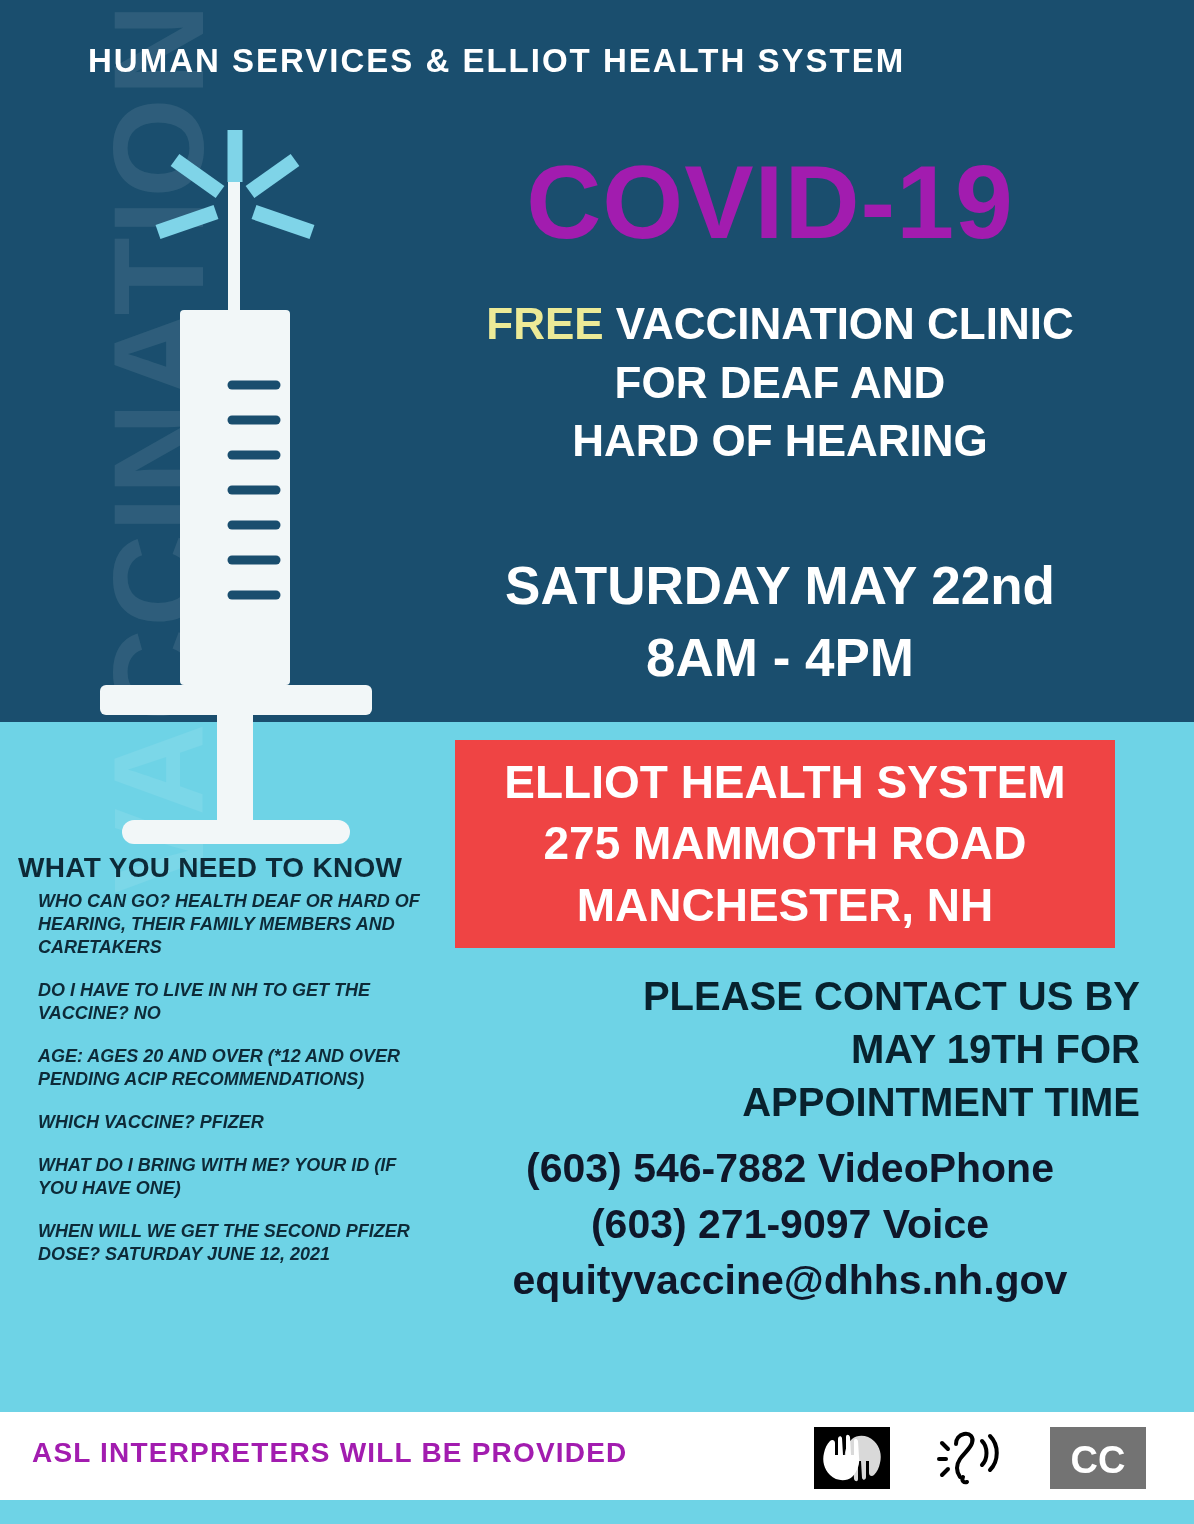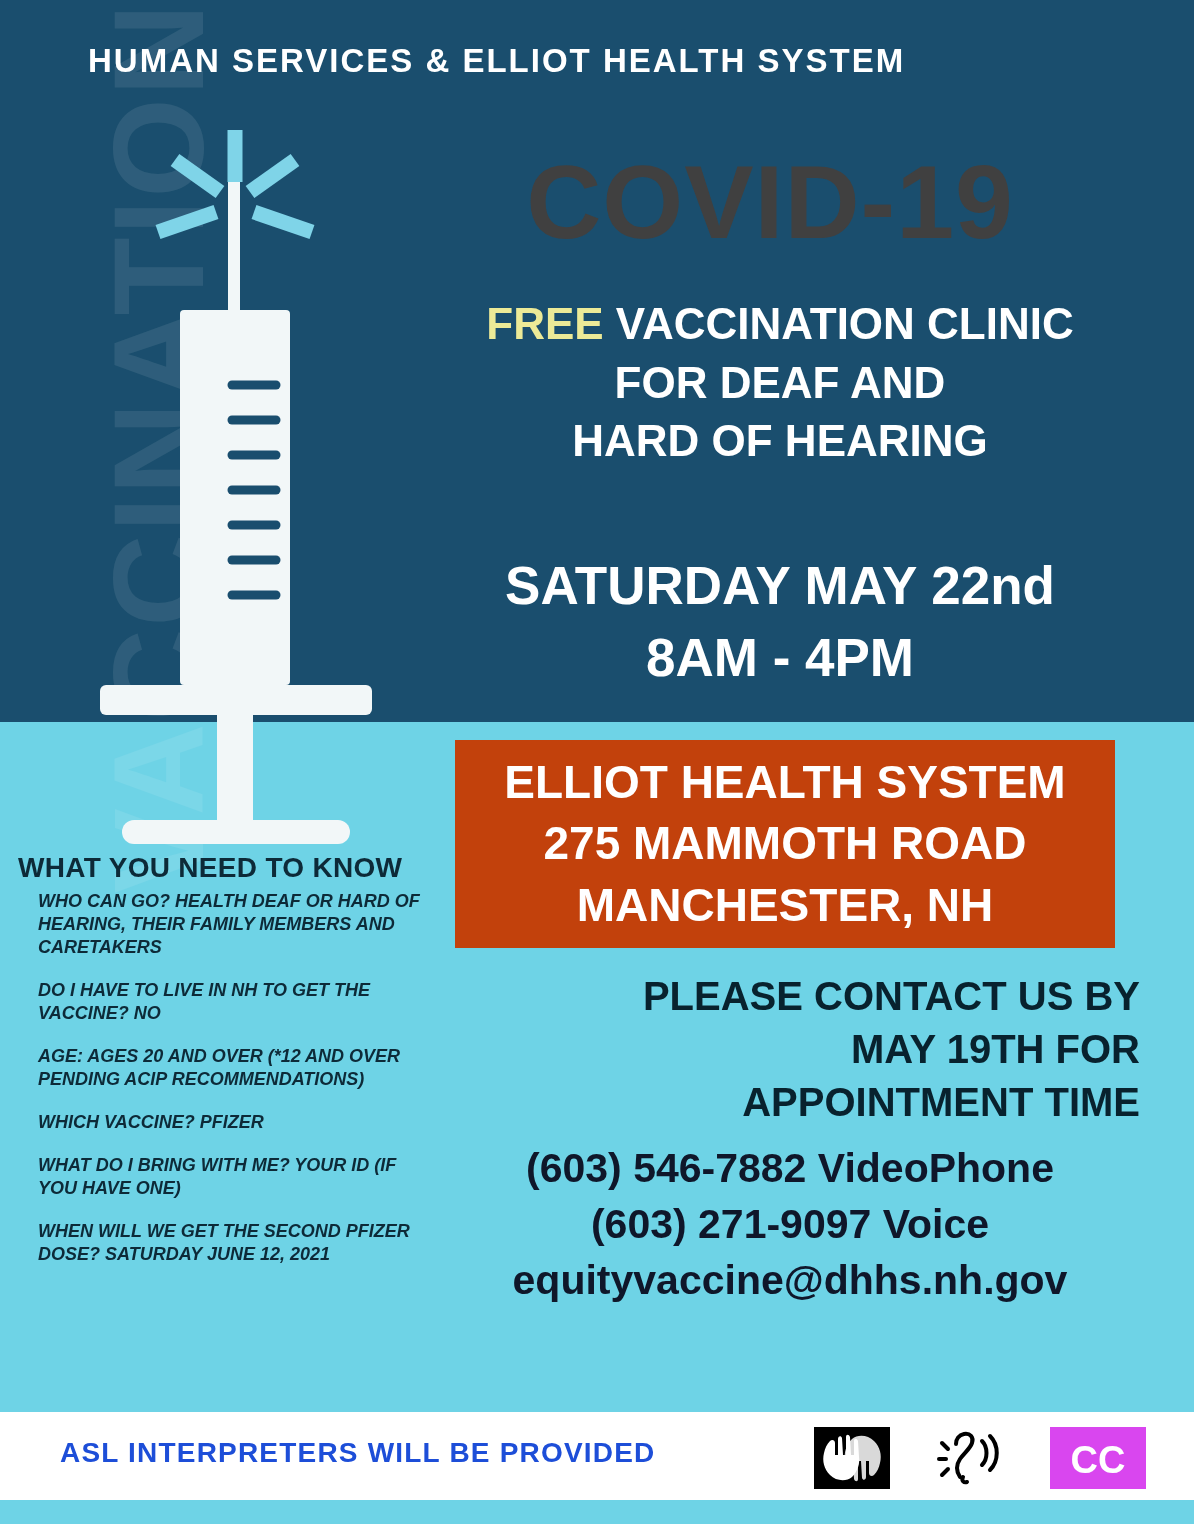--- a/index.html
+++ b/index.html
@@ -60,21 +60,21 @@
     width: 330px; height: 740px;
     z-index: 4;
   }
 
   
   #covid-title {
     position: absolute;
     left: 420px; top: 150px;
     width: 700px;
     text-align: center;
-    color: #404040;
+    color: #a21caf;
     font-size: 104px;
     font-weight: bold;
     letter-spacing: 1px;
     line-height: 1;
     z-index: 5;
   }
   #clinic-lines {
     position: absolute;
     left: 400px; top: 295px;
     width: 760px;
@@ -96,21 +96,21 @@
     font-weight: bold;
     line-height: 1.35;
     z-index: 5;
   }
 
   
   #address-box {
     position: absolute;
     left: 455px; top: 740px;
     width: 660px; height: 208px;
-    background: #c2410c;
+    background: #ef4444;
     display: flex;
     flex-direction: column;
     justify-content: center;
     align-items: center;
     z-index: 5;
   }
   #address-box div {
     color: #ffffff;
     font-size: 46px;
     font-weight: bold;
@@ -170,36 +170,36 @@
   
   #bottom-bar {
     position: absolute;
     left: 0; top: 1412px;
     width: 1194px; height: 88px;
     background: #ffffff;
     z-index: 6;
   }
   #asl-text {
     position: absolute;
-    left: 60px; top: 1437px;
-    color: #1d4ed8;
+    left: 32px; top: 1437px;
+    color: #a21caf;
     font-size: 28px;
     font-weight: bold;
     letter-spacing: 1.2px;
     z-index: 7;
   }
   .badge {
     position: absolute;
     top: 1427px;
     height: 62px;
     z-index: 7;
   }
   #badge-asl  { left: 814px; width: 76px; background: #000000; }
   #badge-hoh  { left: 930px; width: 76px; background: #ffffff; }
-  #badge-cc   { left: 1050px; width: 96px; background: #d946ef; }
+  #badge-cc   { left: 1050px; width: 96px; background: #737373; }
   .badge svg { display: block; width: 100%; height: 100%; }
 
   #bottom-strip {
     position: absolute;
     left: 0; top: 1500px;
     width: 1194px; height: 24px;
     background: #6ed3e6;
     z-index: 6;
   }
 </style>

